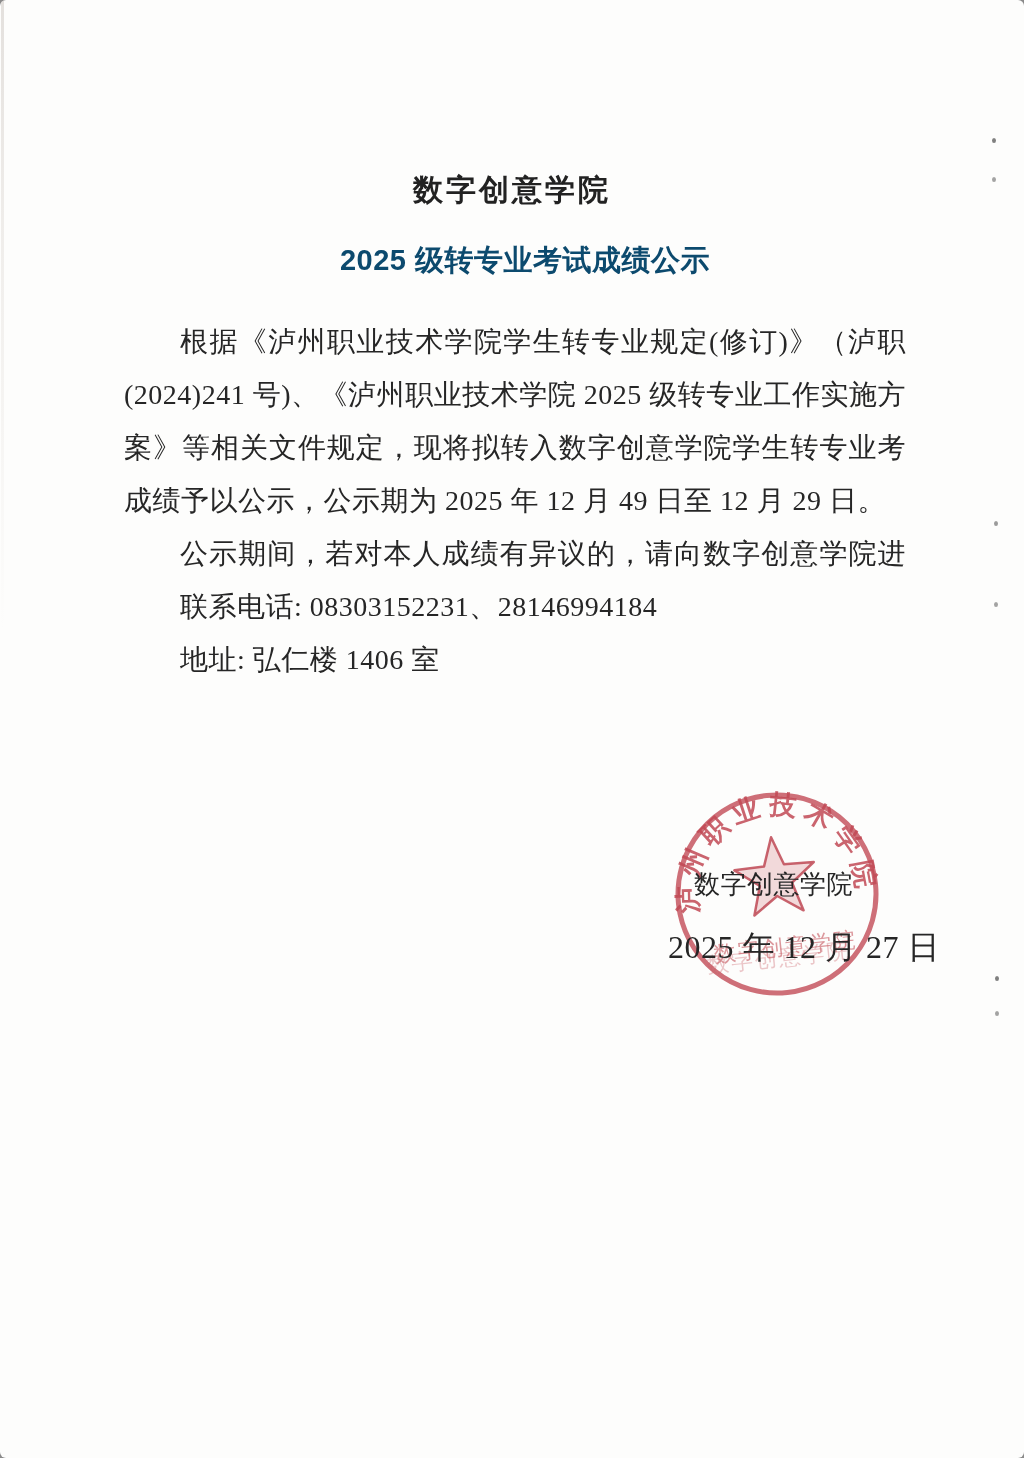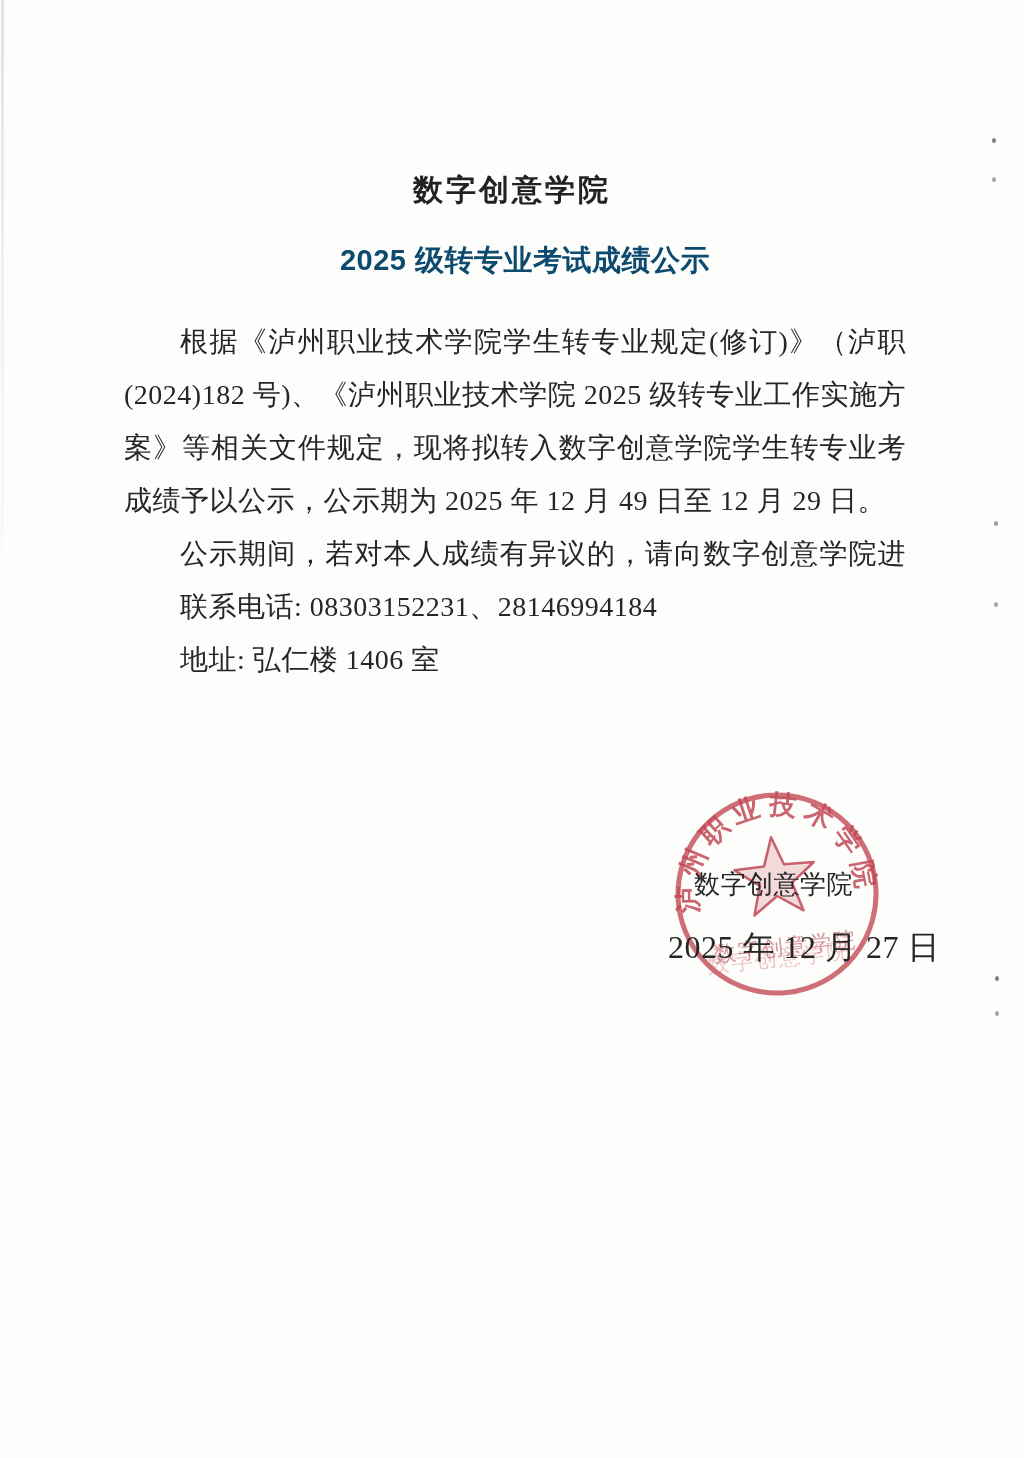--- a/index.html
+++ b/index.html
@@ -4,20 +4,21 @@
 <style>
   html,body{margin:0;padding:0;background:#8a8a8a;}
   .page{
     position:relative;
     width:1024px;height:1458px;
     margin:0 auto;
     background:#fdfdfc;
     overflow:hidden;
     font-family:"Liberation Serif","DejaVu Serif",serif;
     color:#262626;
+    border-radius:6px;
   }
   .scan-edge{
     position:absolute;left:1px;top:0;width:3px;height:900px;
     background:linear-gradient(to bottom,#cfc9c4 0%,#e4e0dc 25%,rgba(240,238,236,0) 70%);
     opacity:.55;
   }
   .title{
     position:absolute;top:170px;left:0;width:100%;
     margin:0;text-align:center;
     font-family:"Liberation Sans","DejaVu Sans",sans-serif;
@@ -81,21 +82,21 @@
 
 <div class="page">
 
   <div class="scan-edge"></div>
 
   <h1 class="title">数字创意学院</h1>
   <h2 class="subtitle">2025 级转专业考试成绩公示</h2>
 
   <div class="body-block">
     <div class="line fill indent">根据《泸州职业技术学院学生转专业规定(修订)》（泸职院</div>
-    <div class="line fill">(2024)182 号)、《泸州职业技术学院 2025 级转专业工作实施方</div>
+    <div class="line fill">(2024)241 号)、《泸州职业技术学院 2025 级转专业工作实施方</div>
     <div class="line fill">案》等相关文件规定，现将拟转入数字创意学院学生转专业考试</div>
     <div class="line">成绩予以公示，公示期为 2025 年 12 月 49 日至 12 月 29 日。</div>
     <div class="line fill indent">公示期间，若对本人成绩有异议的，请向数字创意学院进行</div>
     <div class="line indent">联系电话: 08303152231、28146994184</div>
     <div class="line indent">地址: 弘仁楼 1406 室</div>
   </div>
 
   <svg class="seal" width="218" height="218" viewBox="0 0 218 218" xmlns="http://www.w3.org/2000/svg">
     <g transform="rotate(-6 109 109)" opacity="0.92">
       <circle cx="109" cy="109" r="99" fill="none" stroke="rgba(189,60,72,0.8)" stroke-width="5"></circle>

